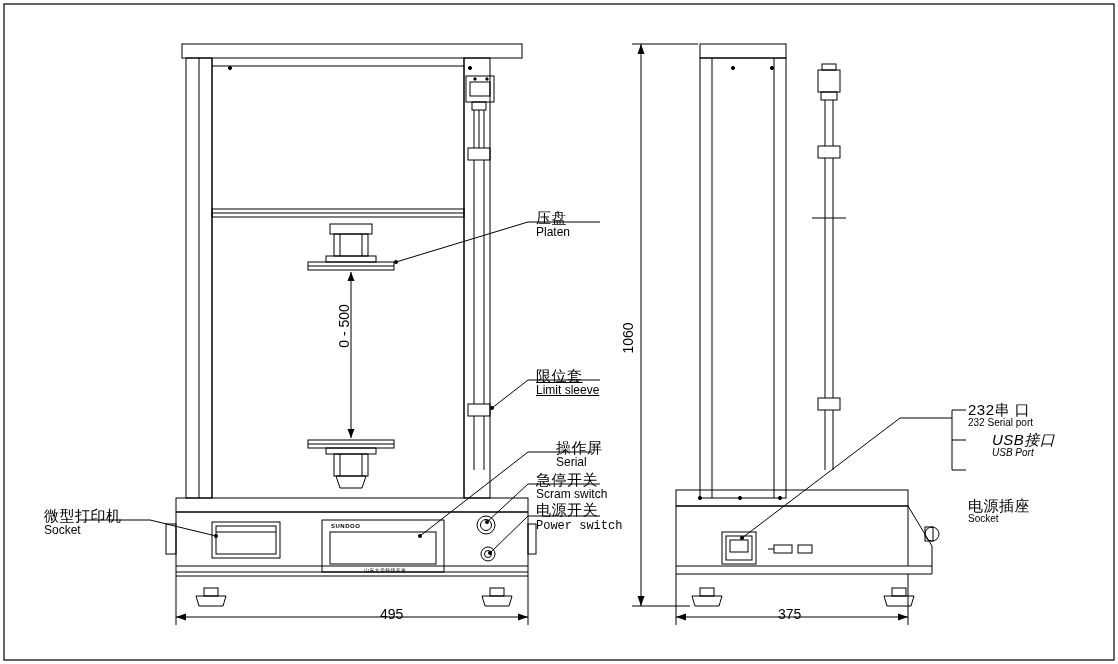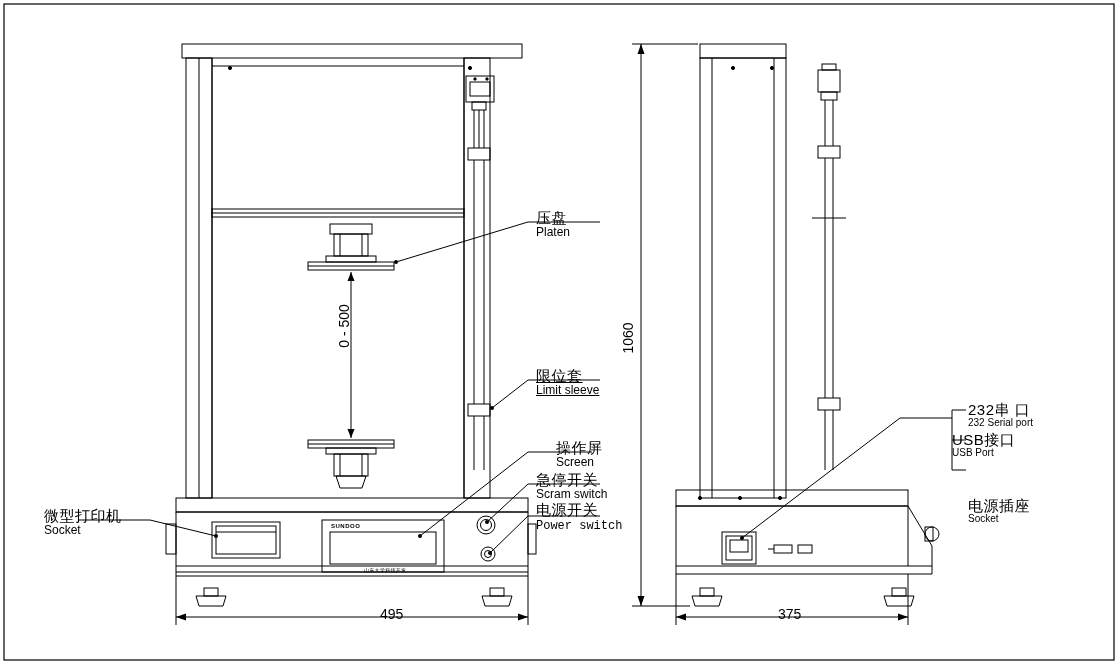--- a/index.html
+++ b/index.html
@@ -213,21 +213,21 @@
   <div class="en">Platen</div>
 </div>
 
 <div class="lbl" style="left:536px;top:368px;text-decoration:underline;">
   <div class="cn">限位套</div>
   <div class="en">Limit sleeve</div>
 </div>
 
 <div class="lbl" style="left:536px;top:440px;margin-left:20px;">
   <div class="cn">操作屏</div>
-  <div class="en">Screen</div>
+  <div class="en">Serial</div>
 </div>
 
 <div class="lbl" style="left:536px;top:472px;">
   <div class="cn">急停开关</div>
   <div class="en">Scram switch</div>
 </div>
 
 <div class="lbl" style="left:536px;top:504px;font-family:Liberation Mono, monospace;">
   <div class="cn">电源开关</div>
   <div class="en">Power switch</div>
@@ -236,21 +236,21 @@
 <div class="lbl" style="left:44px;top:508px;">
   <div class="cn">微型打印机</div>
   <div class="en">Socket</div>
 </div>
 
 <div class="lbl" style="left:968px;top:402px;">
   <div class="cn">232串 口</div>
   <div class="en-s">232 Serial port</div>
 </div>
 
-<div class="lbl" style="left:952px;top:432px;">
+<div class="lbl" style="left:992px;top:432px;font-style:italic;">
   <div class="cn">USB接口</div>
   <div class="en-s">USB Port</div>
 </div>
 
 <div class="lbl" style="left:968px;top:462px;margin-top:36px;">
   <div class="cn">电源插座</div>
   <div class="en-s">Socket</div>
 </div>
 
 <div class="dim-v" style="left:322px;top:318px;transform:rotate(-90deg);">0 - 500</div>

